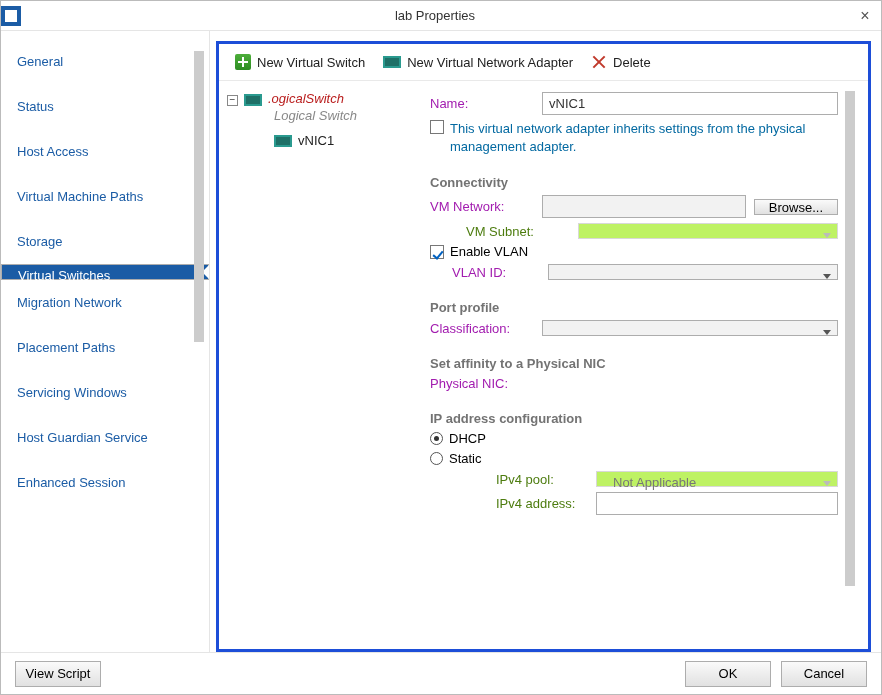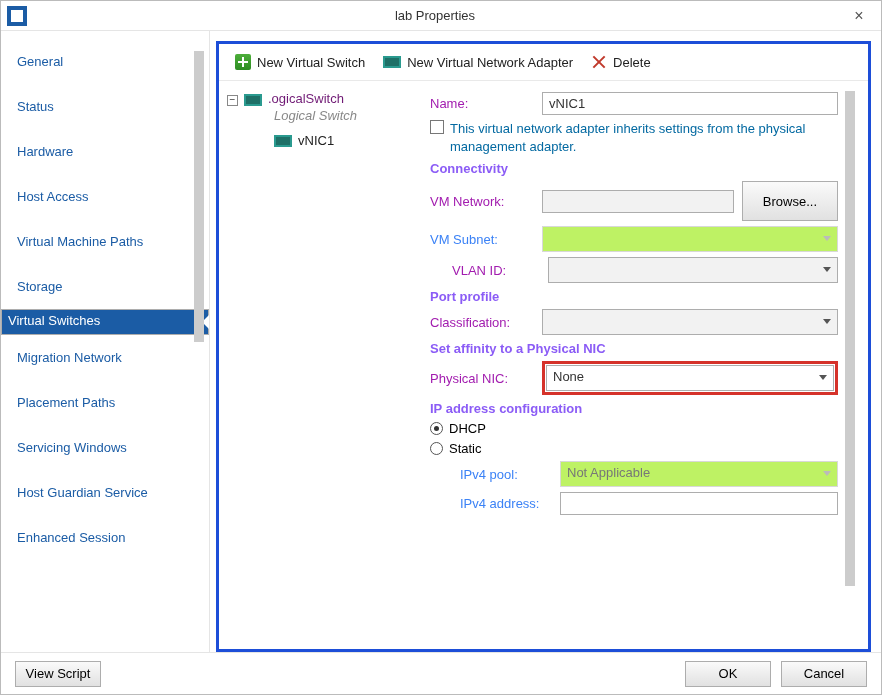--- a/index.html
+++ b/index.html
@@ -1,18 +1,18 @@
 <!DOCTYPE html>
 <html><head>
 <meta charset="utf-8">
 <style>
 * { box-sizing: border-box; margin: 0; padding: 0; font-family: "Segoe UI", Tahoma, sans-serif; font-size: 13px; -webkit-font-smoothing: antialiased; }
 body { background: #fff; width: 882px; height: 695px; overflow: hidden; border: 1px solid #bbb; }
 
-.titlebar { height: 30px; display:flex; align-items:center; padding:0 6px; border-bottom:1px solid #e5e5e5;}
+.titlebar { height: 30px; display:flex; align-items:center; padding:0 0; border-bottom:1px solid #e5e5e5;}
 .titlebar .ico { width:20px; height:20px; background:#1b5ca5; display:inline-block; position:relative;}
 .titlebar .ico::after{content:"";position:absolute;left:4px;top:4px;right:4px;bottom:4px;background:#fff;}
 .titlebar .ttl { flex:1; text-align:center; color:#333; font-size:13px;}
 .titlebar .close { width:32px; text-align:center; color:#555; font-size:16px; cursor:pointer;}
 
 .layout { display:flex; height: calc(100% - 30px - 42px); }
 .sidebar { width:209px; padding:8px 0 0 0; border-right:1px solid #e5e5e5; position:relative;}
 .sidebar .scroll { position:absolute; right:2px; top:20px; bottom:20px; width:16px; }
 .sidebar .scroll .track { position:absolute; left:3px; right:3px; top:0; bottom:0; }
 .sidebar .scroll .thumb { position:absolute; left:0; right:0; top:0; height:50%; background:#ccc;}
@@ -31,42 +31,42 @@
 .ic-nic { width:18px; height:12px; background:#2a9a8f; position:relative;}
 .ic-nic::after{content:"";position:absolute;left:2px;top:2px;right:2px;bottom:2px;background:#1e7067;}
 .ic-del { width:16px;height:16px; position:relative;}
 .ic-del::before,.ic-del::after{content:"";position:absolute;left:7px;top:0;width:2px;height:16px;background:#c0392b;}
 .ic-del::before{transform:rotate(45deg);} .ic-del::after{transform:rotate(-45deg);}
 
 .content { flex:1; display:flex; border-top:1px solid #e9e9e9;}
 .tree { width:205px; padding:8px 0 0 8px; }
 .tree .node { display:flex; align-items:flex-start; gap:6px; padding:2px 0;}
 .tree .toggler{width:11px;height:11px;border:1px solid #888;line-height:8px;text-align:center;font-size:10px;color:#333;margin-top:4px;}
-.tree .ls-title{color:#701a75;}
+.tree .ls-title{color:#b91c1c;font-style:italic;}
 .tree .ls-sub{color:#888;font-style:italic;margin-left:47px;}
 .tree .child{display:flex;align-items:center;gap:6px;margin:10px 0 4px 47px;}
 .tree .child-lbl{color:#222;}
 
 .form { flex:1; padding:6px 10px 0 6px; position:relative; display:flex;}
 .form .fscroll{flex:1; padding-right:4px;}
 .form .scrollbar{width:16px;}
 .form .scrollbar .th{background:#ccc;height:88%;width:10px;margin:4px auto 0;}
 .row{display:flex;align-items:center;margin:5px 0;}
 .lbl{width:112px;color:#a21caf;}
-.lbl.dis{color:#3b82f6;}
+.lbl.dis{color:#4d7c0f;margin-left:36px;}
 .lbl.indent{padding-left:22px; width:118px;}
 .lbl.indent2{padding-left:30px; width:130px;}
 .val, input.ti, .sel, .chk-row{flex:1;}
 input.ti{height:23px;border:1px solid #adadad;padding:0 6px;background:#fff;color:#333;}
-.sel{height:26px;border:1px solid #adadad;background:#f2f2f2;position:relative;padding:0 6px;line-height:21px;color:#333;}
+.sel{height:16px;border:1px solid #adadad;background:#f2f2f2;position:relative;padding:0 16px;line-height:21px;color:#333;}
 .sel::after{content:"";position:absolute;right:6px;top:9px;border-left:4px solid transparent;border-right:4px solid transparent;border-top:5px solid #555;}
 .sel.dis{color:#777;background:#bef264;border-color:#d8d8d8;}
 .sel.dis::after{border-top-color:#bbb;}
-.btn{height:40px;padding:0 20px;border:1px solid #adadad;background:linear-gradient(#fafafa,#e1e1e1);cursor:pointer;margin-left:8px;}
-.sect{font-weight:600;color:#8b5cf6;margin:6px 0 4px;}
+.btn{height:16px;padding:0 14px;border:1px solid #adadad;background:linear-gradient(#fafafa,#e1e1e1);cursor:pointer;margin-left:8px;}
+.sect{font-weight:600;color:#737373;margin:20px 0 4px;}
 .chk{width:14px;height:14px;border:1px solid #777;display:inline-block;margin-right:6px;position:relative;flex:none;vertical-align:middle;}
 .chk.ck::after{content:"";position:absolute;left:2px;top:5px;width:8px;height:4px;border-left:2px solid #0061c1;border-bottom:2px solid #0061c1;transform:rotate(-50deg);}
 .radio{width:13px;height:13px;border:1px solid #555;border-radius:50%;display:inline-block;margin-right:6px;position:relative;flex:none;}
 .radio.ck::after{content:"";position:absolute;left:3px;top:3px;width:5px;height:5px;border-radius:50%;background:#333;}
 .hl{border:3px solid #d5322a; padding:1px;}
 .hl .sel{margin:0;}
 .wraptext{flex:1;color:#0369a1;line-height:1.35;}
 
 .footer{height:42px;display:flex;align-items:center;padding:0 14px;gap:10px;border-top:1px solid #e5e5e5;}
 .footer .spacer{flex:1;}
@@ -78,21 +78,20 @@
 <div class="titlebar">
   <span class="ico"></span>
   <span class="ttl">lab Properties</span>
   <span class="close">×</span>
 </div>
 
 <div class="layout">
   <div class="sidebar">
     <div class="navitem"><span>General</span></div>
     <div class="navitem"><span>Status</span></div>
-    <div class="navitem"><span>Hardware</span></div>
     <div class="navitem"><span>Host Access</span></div>
     <div class="navitem"><span>Virtual Machine Paths</span></div>
     <div class="navitem"><span>Storage</span></div>
     <div class="navitem sel"><span>Virtual Switches</span></div>
     <div class="navitem"><span>Migration Network</span></div>
     <div class="navitem"><span>Placement Paths</span></div>
     <div class="navitem"><span>Servicing Windows</span></div>
     <div class="navitem"><span>Host Guardian Service</span></div>
     <div class="navitem"><span>Enhanced Session</span></div>
     <div class="scroll">
@@ -148,36 +147,37 @@
             <div class="row">
               <span class="lbl">VM Network:</span>
               <input class="ti" style="background: rgb(242, 242, 242);" value="">
               <button class="btn">Browse...</button>
             </div>
             <div class="row">
               <span class="lbl dis">VM Subnet:</span>
               <div class="sel dis"></div>
             </div>
             <div class="row">
+              <span class="chk ck"></span>
+              <span>Enable VLAN</span>
+            </div>
+            <div class="row">
               <span class="lbl indent">VLAN ID:</span>
               <div class="sel"></div>
             </div>
 
             <div class="sect">Port profile</div>
             <div class="row">
               <span class="lbl">Classification:</span>
               <div class="sel"></div>
             </div>
 
             <div class="sect">Set affinity to a Physical NIC</div>
             <div class="row">
               <span class="lbl">Physical NIC:</span>
-              <div class="hl" style="flex:1">
-                <div class="sel" style="background:#fff">None</div>
-              </div>
             </div>
 
             <div class="sect">IP address configuration</div>
             <div class="row">
               <span class="radio ck"></span>
               <span>DHCP</span>
             </div>
             <div class="row">
               <span class="radio"></span>
               <span>Static</span>

